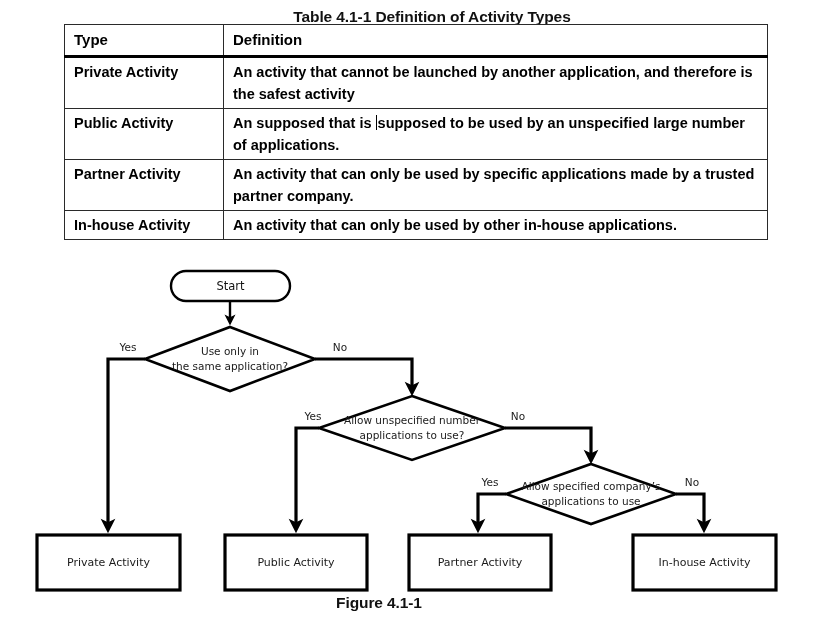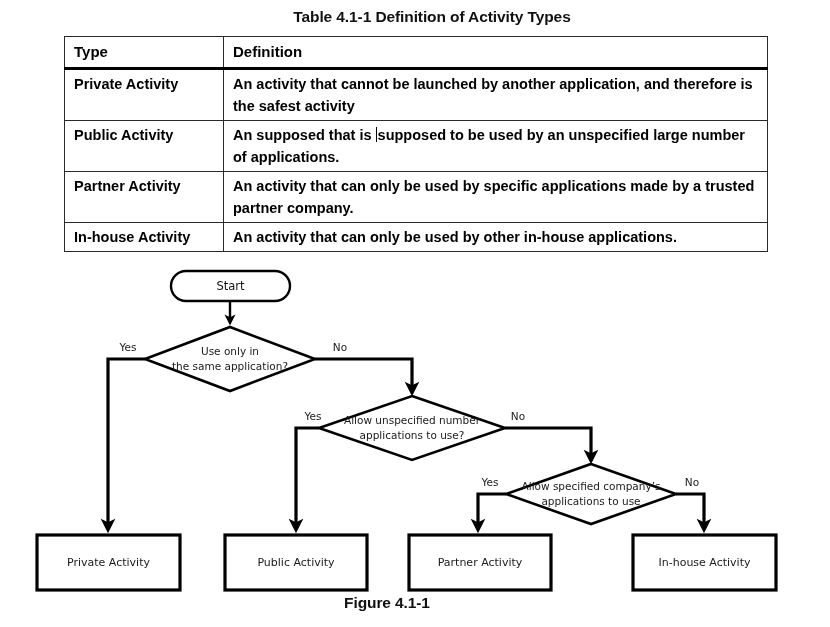--- a/index.html
+++ b/index.html
@@ -26,21 +26,21 @@
     font-size: 15.5px;
     font-weight: bold;
     letter-spacing: -0.1px;
     color: #111;
     padding-left: 17px;
   }
 
   #activity-table {
     position: absolute;
     left: 64px;
-    top: 36px;
+    top: 24px;
     width: 703px;
     border-collapse: collapse;
     table-layout: fixed;
     font-size: 14.5px;
     padding-left: 9px;
   }
   #activity-table col.c-type  { width: 159px; }
   #activity-table col.c-def   { width: 544px; }
 
   #activity-table td, #activity-table th {
@@ -119,21 +119,21 @@
   }
   .conn-thin {
     stroke: #000000;
     stroke-width: 2.4;
     fill: none;
   }
 
   #figure-caption {
     position: absolute;
     top: 594px;
-    left: 8px;
+    left: 0;
     width: 758px;
     text-align: center;
     font-size: 15.5px;
     font-weight: bold;
     color: #111;
     letter-spacing: -0.1px;
   }
 </style>
 </head>
 <body>

